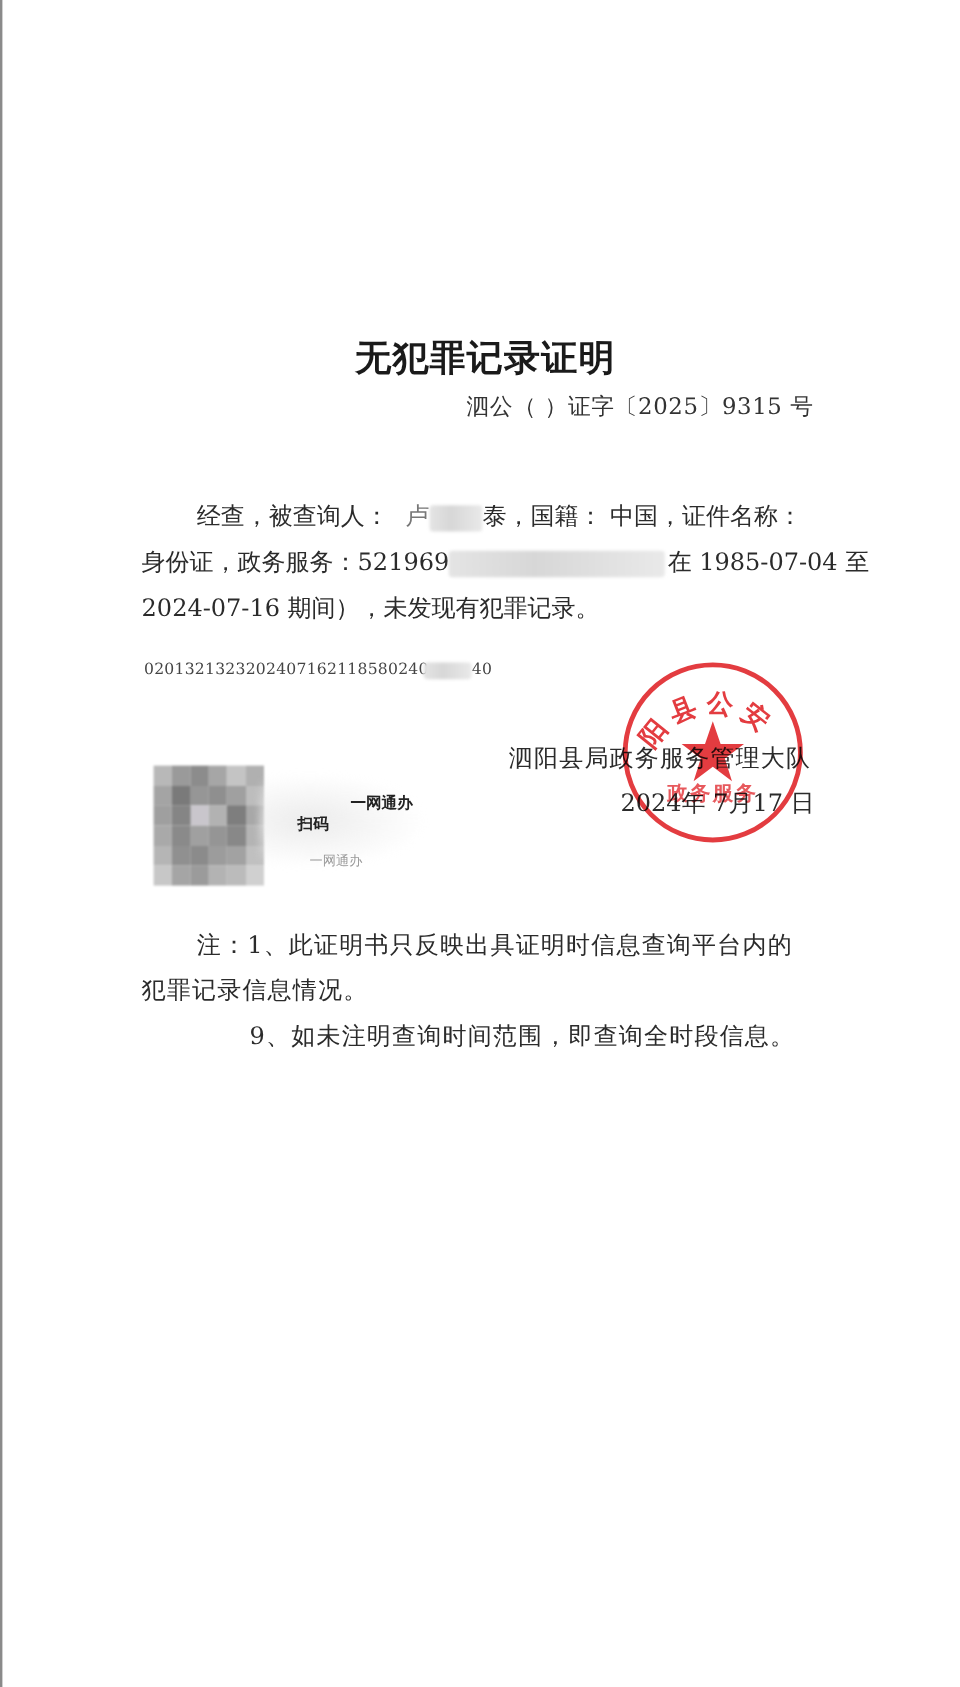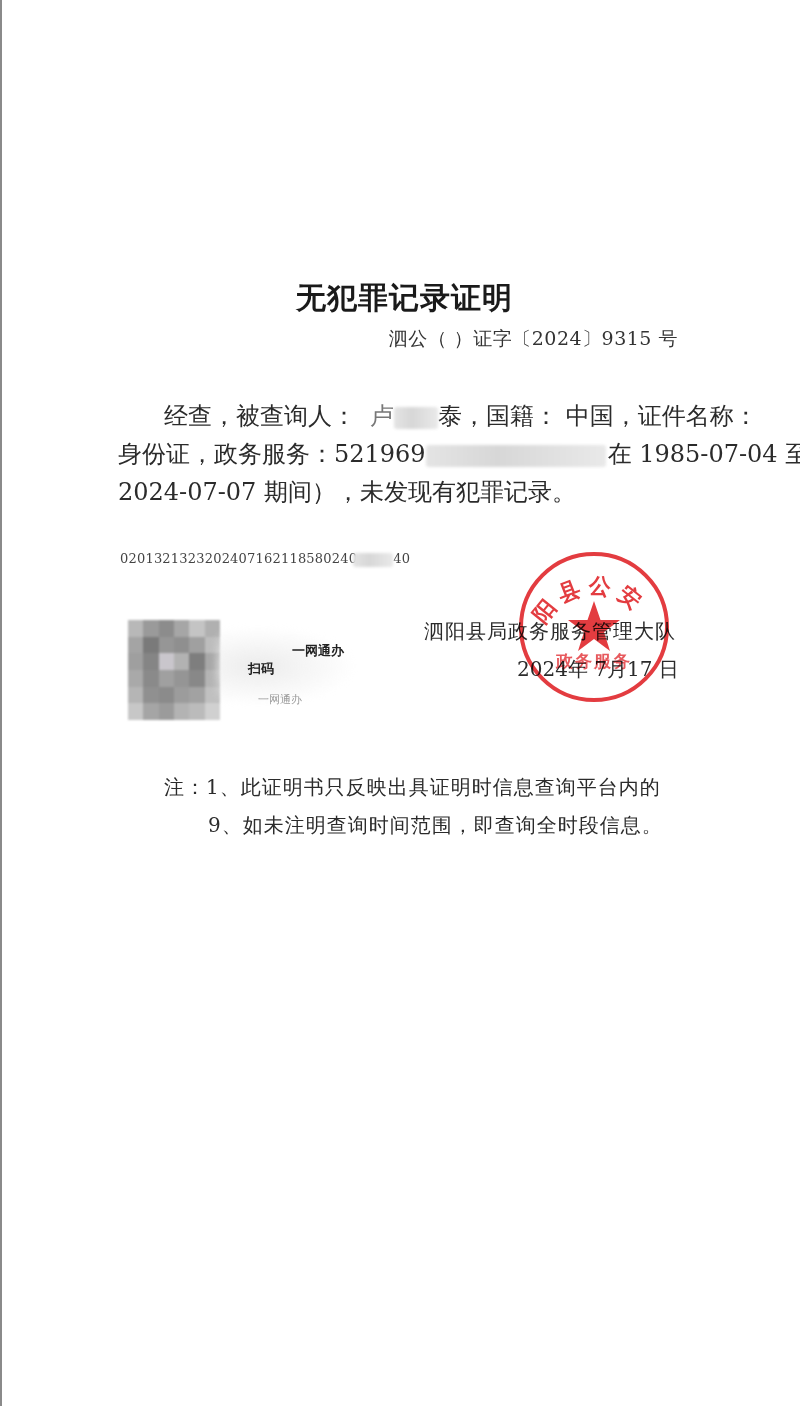--- a/index.html
+++ b/index.html
@@ -38,23 +38,23 @@
     .doc-number {
       position: absolute;
       right: 122px; top: 326px;
       font-size: 19px;
       color: #333;
       white-space: nowrap;
       letter-spacing: 0.5px;
     }
     .body-text {
       position: absolute;
-      left: 118px; top: 397px;
+      left: 118px; top: 411px;
       width: 570px;
-      font-size: 24px;
+      font-size: 20px;
       line-height: 38px;
       color: #2b2b2b;
     }
     .body-line { white-space: nowrap; height: 38px; }
     .indent { padding-left: 46px; }
     .redact {
       display: inline-block;
       background: linear-gradient(90deg, #e4e4e4, #d7d7d7 40%, #e9e9e9);
       filter: blur(1.5px);
       vertical-align: middle;
@@ -65,21 +65,21 @@
       position: absolute;
       left: 120px; top: 551px;
       font-size: 13px;
       color: #444;
       letter-spacing: 0.2px;
       white-space: nowrap;
     }
     .serial .redact { height: 14px; width: 40px; margin-left: -4px; }
     .qr-block {
       position: absolute;
-      left: 128px; top: 620px;
+      left: 128px; top: 638px;
       width: 232px; height: 108px;
     }
     .qr-mosaic {
       position: absolute;
       left: 0; top: 0;
       width: 92px; height: 100px;
       display: grid;
       grid-template-columns: repeat(6, 1fr);
       grid-template-rows: repeat(6, 1fr);
       filter: blur(1px);
@@ -136,30 +136,30 @@
   </style>
 </head>
 <body>
 
 <div class="left-edge"></div>
 
 <div class="page">
 
   <div class="title">无犯罪记录证明</div>
 
-  <div class="doc-number">泗公（ ）证字〔2024〕9315 号</div>
+  <div class="doc-number">泗公（ ）证字〔2025〕9315 号</div>
 
   <div class="body-text">
     <div class="body-line indent">
       <span>经查，被查询人：</span><span style="color:#777;margin-left:14px">卢</span><span class="redact" style="width:44px"></span><span>泰</span><span>，国籍：  中国，证件名称：</span>
     </div>
     <div class="body-line">
       <span>身份证，政务服务：</span><span>521969</span><span class="redact" style="width:180px;margin-right:2px"></span><span>在 1985-07-04 至</span>
     </div>
-    <div class="body-line">2024-07-07 期间），未发现有犯罪记录。</div>
+    <div class="body-line">2024-07-16 期间），未发现有犯罪记录。</div>
   </div>
 
   <div class="serial">
     <span>0201321323202407162118580240</span><span class="redact"></span><span>40</span>
   </div>
 
   <div class="qr-block">
     <div class="qr-mosaic">
       <span style="background:#b8b8b8"></span>
         <span style="background:#9a9a9a"></span>
@@ -214,16 +214,17 @@
     <circle cx="76" cy="76" r="73" fill="none" stroke="#e0262b" stroke-width="4"></circle>
     <text font-size="22" font-weight="bold" fill="#e0262b" font-family="DejaVu Sans, sans-serif" letter-spacing="6">
       <textPath href="#arcTop" startOffset="8">阳县公安</textPath>
     </text>
     <polygon points="76,50 82.5,69 102,69 86,81 92,100 76,88 60,100 66,81 50,69 69.5,69" fill="#e0262b"></polygon>
     <text x="76" y="116" text-anchor="middle" font-size="17" font-weight="bold" fill="#e0262b" opacity="0.85" font-family="DejaVu Sans, sans-serif" letter-spacing="2">政务服务</text>
   </svg>
 
   <div class="notes">
     <div class="note-line note-indent">注：1、此证明书只反映出具证明时信息查询平台内的</div>
+    <div class="note-line">犯罪记录信息情况。</div>
     <div class="note-line note-sub">9、如未注明查询时间范围，即查询全时段信息。</div>
   </div>
 
 </div>
 
 </body></html>

